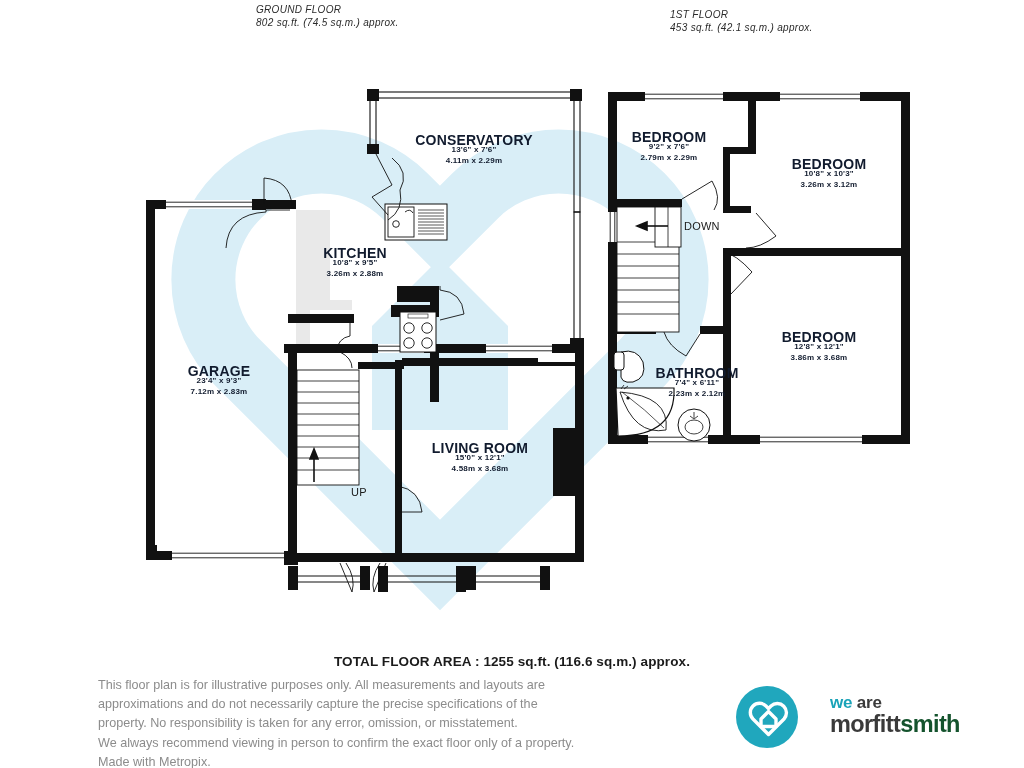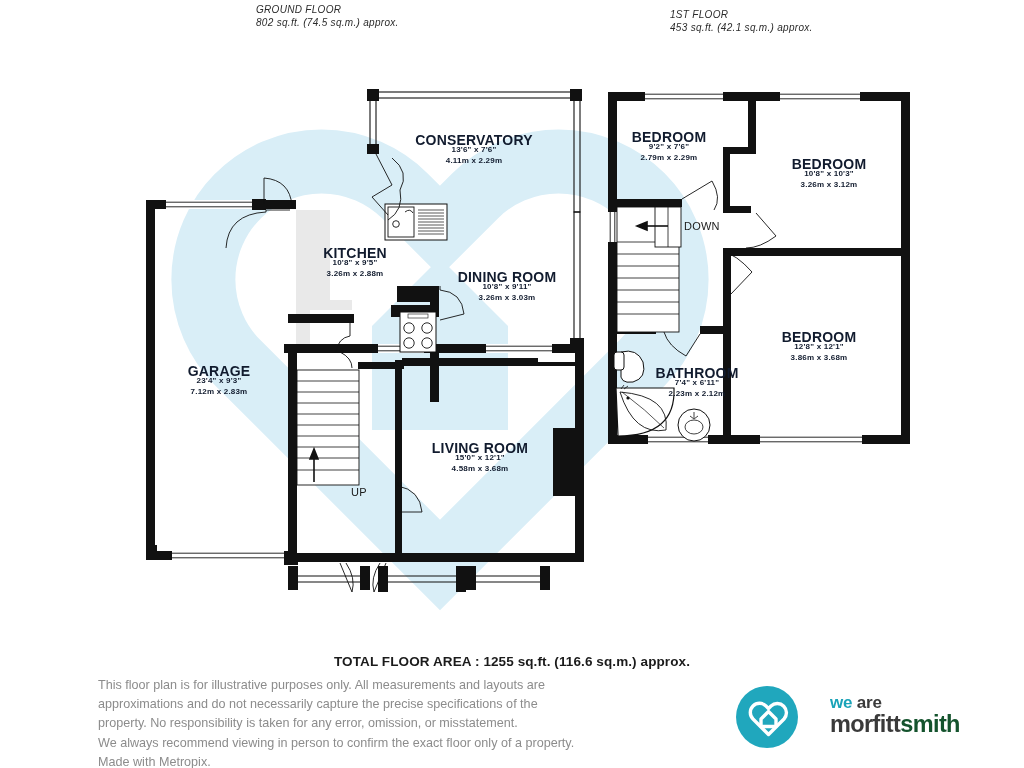--- a/index.html
+++ b/index.html
@@ -453,25 +453,20 @@
     <div class="d1">13'6"  x 7'6"</div>
     <div class="d2">4.11m  x 2.29m</div>
   </div>
 
   <div class="room" style="left:295px;top:248px;width:120px;">
     <div class="nm">KITCHEN</div>
     <div class="d1">10'8"  x 9'5"</div>
     <div class="d2">3.26m  x 2.88m</div>
   </div>
 
-  <div class="room" style="left:447px;top:272px;width:120px;">
-    <div class="nm">DINING ROOM</div>
-    <div class="d1">10'8"  x 9'11"</div>
-    <div class="d2">3.26m  x 3.03m</div>
-  </div>
 
   <div class="room" style="left:159px;top:366px;width:120px;">
     <div class="nm">GARAGE</div>
     <div class="d1">23'4"  x 9'3"</div>
     <div class="d2">7.12m  x 2.83m</div>
   </div>
 
   <div class="room" style="left:420px;top:443px;width:120px;">
     <div class="nm">LIVING ROOM</div>
     <div class="d1">15'0"  x 12'1"</div>

